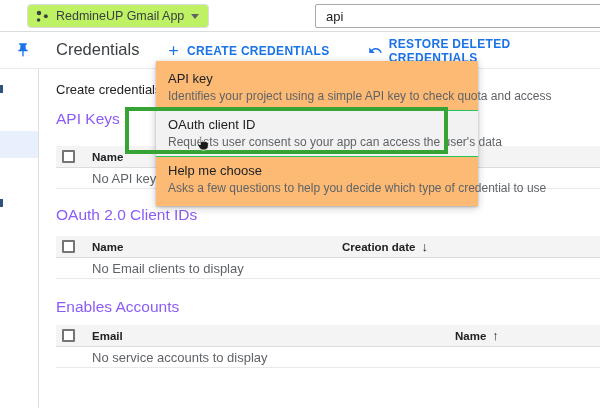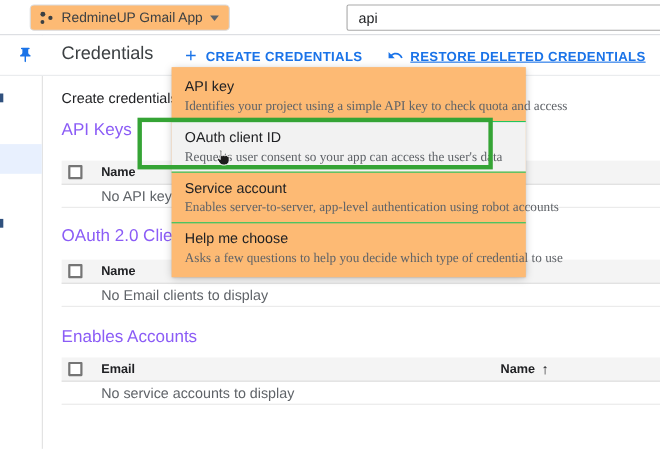--- a/index.html
+++ b/index.html
@@ -3,21 +3,21 @@
 <meta charset="utf-8">
 <style>
   * { margin:0; padding:0; box-sizing:border-box; }
   html,body { width:600px; height:408px; overflow:hidden; background:#fff;
     font-family:"Liberation Sans","DejaVu Sans",sans-serif; }
 
   
   .topbar { position:absolute; left:0; top:0; width:600px; height:32px; background:#fff;
     border-bottom:1px solid #dadce0; z-index:5; }
   .proj-btn { position:absolute; left:27px; top:4px; height:24px; display:flex; align-items:center;
-    gap:7px; padding:0 9px 0 8px; border:1px solid #dadce0; border-radius:4px; background:#fdba74;
+    gap:7px; padding:0 9px 0 8px; border:1px solid #dadce0; border-radius:4px; background:#bef264;
     font-size:12.5px; color:#3c4043; cursor:pointer;justify-content:center; }
   .caret-down { width:0; height:0; border-left:4px solid transparent; border-right:4px solid transparent;
     border-top:5px solid #5f6368; }
   .search-input { position:absolute; left:315px; top:4px; width:300px; height:24px;
     border:1px solid #a9a9a9; border-radius:2px; padding:0 10px; font-size:13px; color:#202124;
     font-family:"Liberation Sans","DejaVu Sans",sans-serif; outline:none; background:#fff; }
 
   
   .pagehead { position:absolute; left:0; top:32px; width:600px; height:37px; background:#fff;
     border-bottom:1px solid #e8eaed; z-index:2; }
@@ -50,21 +50,21 @@
   .trow { height:21px; display:flex; align-items:center; padding-left:36px; font-size:13px;
     color:#5f6368; border-bottom:1px solid #e9e9e9; }
 
   
   .menu { position:absolute; left:156px; top:61px; width:322px; background:#fdba74; z-index:10;
     box-shadow:0 1px 2px rgba(0,0,0,.2), 0 2px 8px rgba(0,0,0,.22); padding:4px 0; }
   .menu-item { padding:6px 12px 7px; cursor:pointer; }
   .menu-item + .menu-item { border-top:1px solid #22c55e; }
   .menu-item.hover { background:#f2f2f2; }
   .mi-title { font-size:13px; color:#202124; line-height:16px; margin-bottom:2px; }
-  .mi-desc { font-size:12px; color:#5f6368; line-height:14px; white-space:nowrap;font-family:Liberation Serif, serif; }
+  .mi-desc { font-size:12px; color:#5f6368; line-height:14px; white-space:nowrap; }
 
   
   .green-box { position:absolute; left:125px; top:107px; width:323px; height:47px;
     border:4px solid #35a435; z-index:20; pointer-events:none; }
   .cursor { position:absolute; left:193px; top:135px; z-index:21; pointer-events:none; }
 </style>
 </head>
 <body>
 
 <div class="topbar">
@@ -95,21 +95,21 @@
   <div class="page-title">Credentials</div>
 
   <div class="tb-btn" style="left:166px;">
     <svg width="15" height="15" viewBox="0 0 24 24">
       <path fill="#1a73e8" d="M11 5h2v6h6v2h-6v6h-2v-6H5v-2h6z"></path>
     </svg>
     <span>CREATE CREDENTIALS</span>
   </div>
 
 
-  <div class="tb-btn" style="left:352px;text-decoration:underline;">
+  <div class="tb-btn" style="left:368px;">
     <svg width="15" height="15" viewBox="0 0 24 24">
       <path fill="#1a73e8" d="M12.5,8c-2.65,0-5.05,0.99-6.9,2.6L2,7v9h9l-3.62-3.62c1.39-1.16,3.16-1.88,5.12-1.88,3.54,0,6.55,2.31,7.6,5.5l2.37-0.78C21.08,11.03,17.15,8,12.5,8z"></path>
     </svg>
     <span>RESTORE DELETED CREDENTIALS</span>
   </div>
 </div>
 
 <div class="main">
   <div class="intro">Create credentials to access your enabled APIs</div>
 
@@ -164,24 +164,20 @@
 <div class="menu">
   <div class="menu-item">
     <div class="mi-title">API key</div>
     <div class="mi-desc">Identifies your project using a simple API key to check quota and access</div>
   </div>
   <div class="menu-item hover">
     <div class="mi-title">OAuth client ID</div>
     <div class="mi-desc">Requests user consent so your app can access the user's data</div>
   </div>
   <div class="menu-item">
-    <div class="mi-title">Service account</div>
-    <div class="mi-desc">Enables server-to-server, app-level authentication using robot accounts</div>
-  </div>
-  <div class="menu-item">
     <div class="mi-title">Help me choose</div>
     <div class="mi-desc">Asks a few questions to help you decide which type of credential to use</div>
   </div>
 </div>
 
 <div class="green-box"></div>
 <div class="cursor">
   <svg width="18" height="18" viewBox="0 0 24 24">
     <path d="M10 2c.8 0 1.5.7 1.5 1.5V9h.7c.2-.5.8-.9 1.4-.9.7 0 1.2.4 1.4 1h.6c.2-.5.7-.8 1.3-.8.8 0 1.4.5 1.5 1.2h.5c.9 0 1.6.7 1.6 1.6v3.4c0 3.2-2.4 5.5-5.6 5.5h-1.7c-2 0-3.3-.8-4.4-2.4l-2.6-3.8c-.4-.6-.3-1.4.3-1.8.6-.5 1.4-.4 1.9.1l1.1 1.2V3.5C8.5 2.7 9.2 2 10 2z" fill="#1b1b1b" stroke="#ffffff" stroke-width="1.2"></path>
   </svg>

